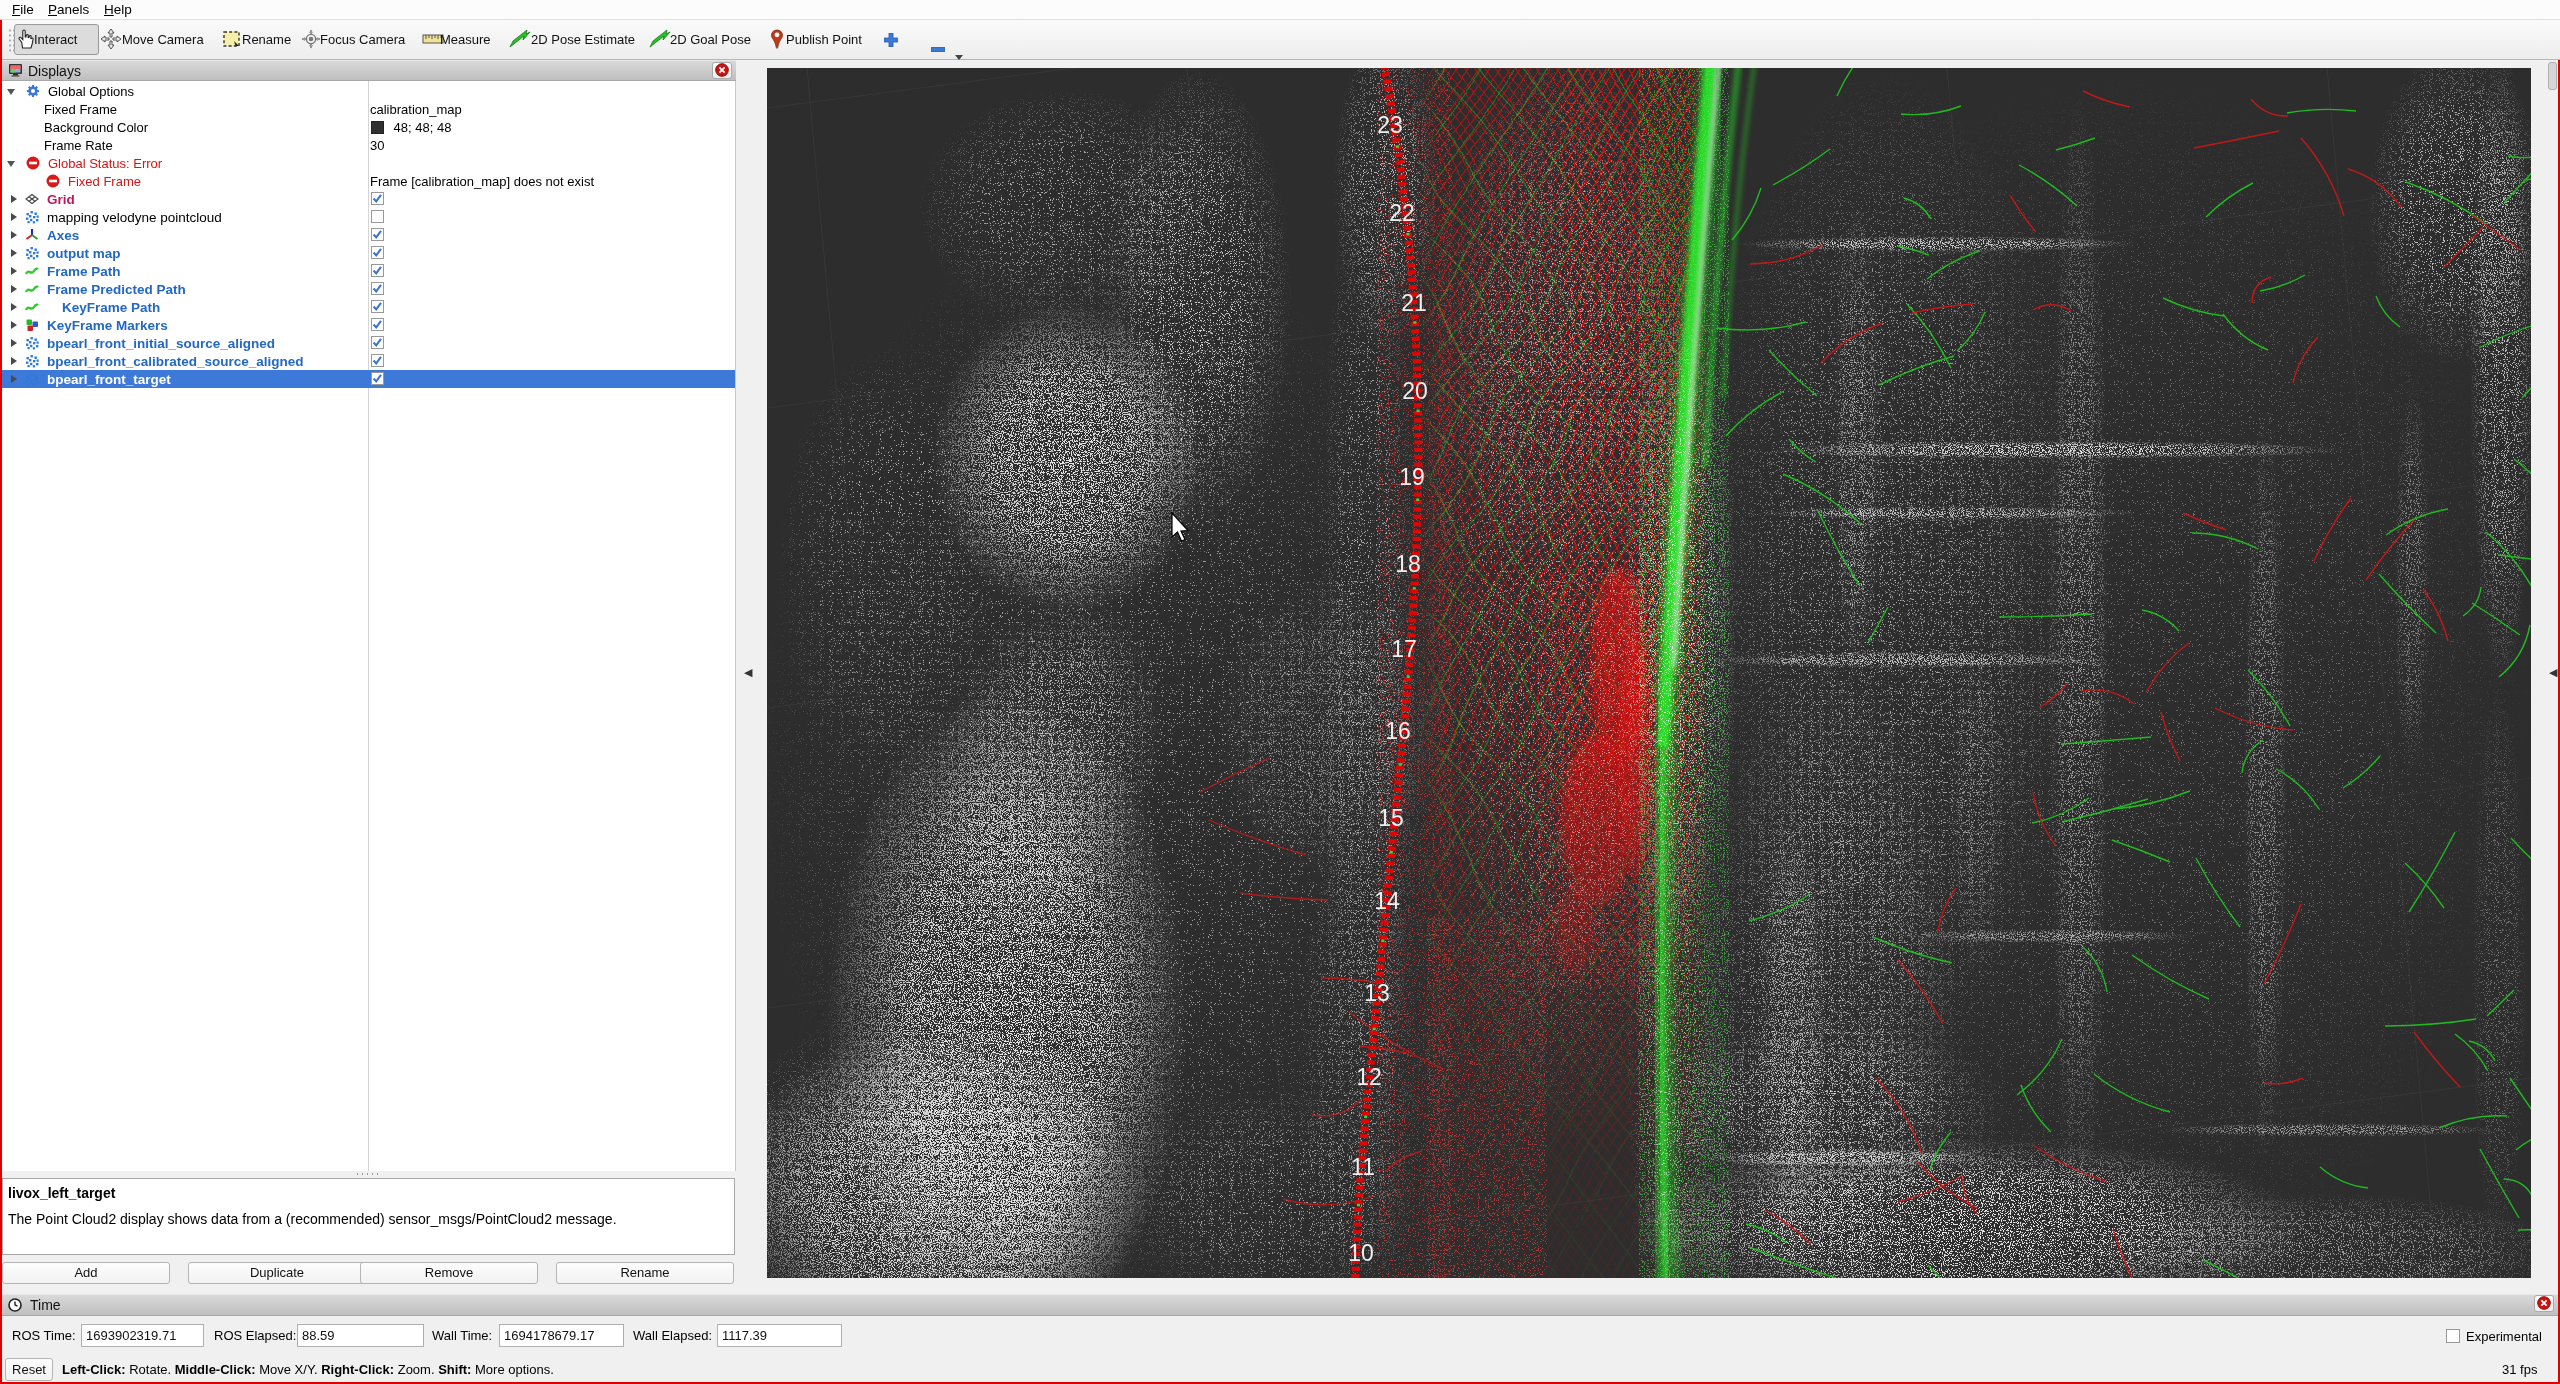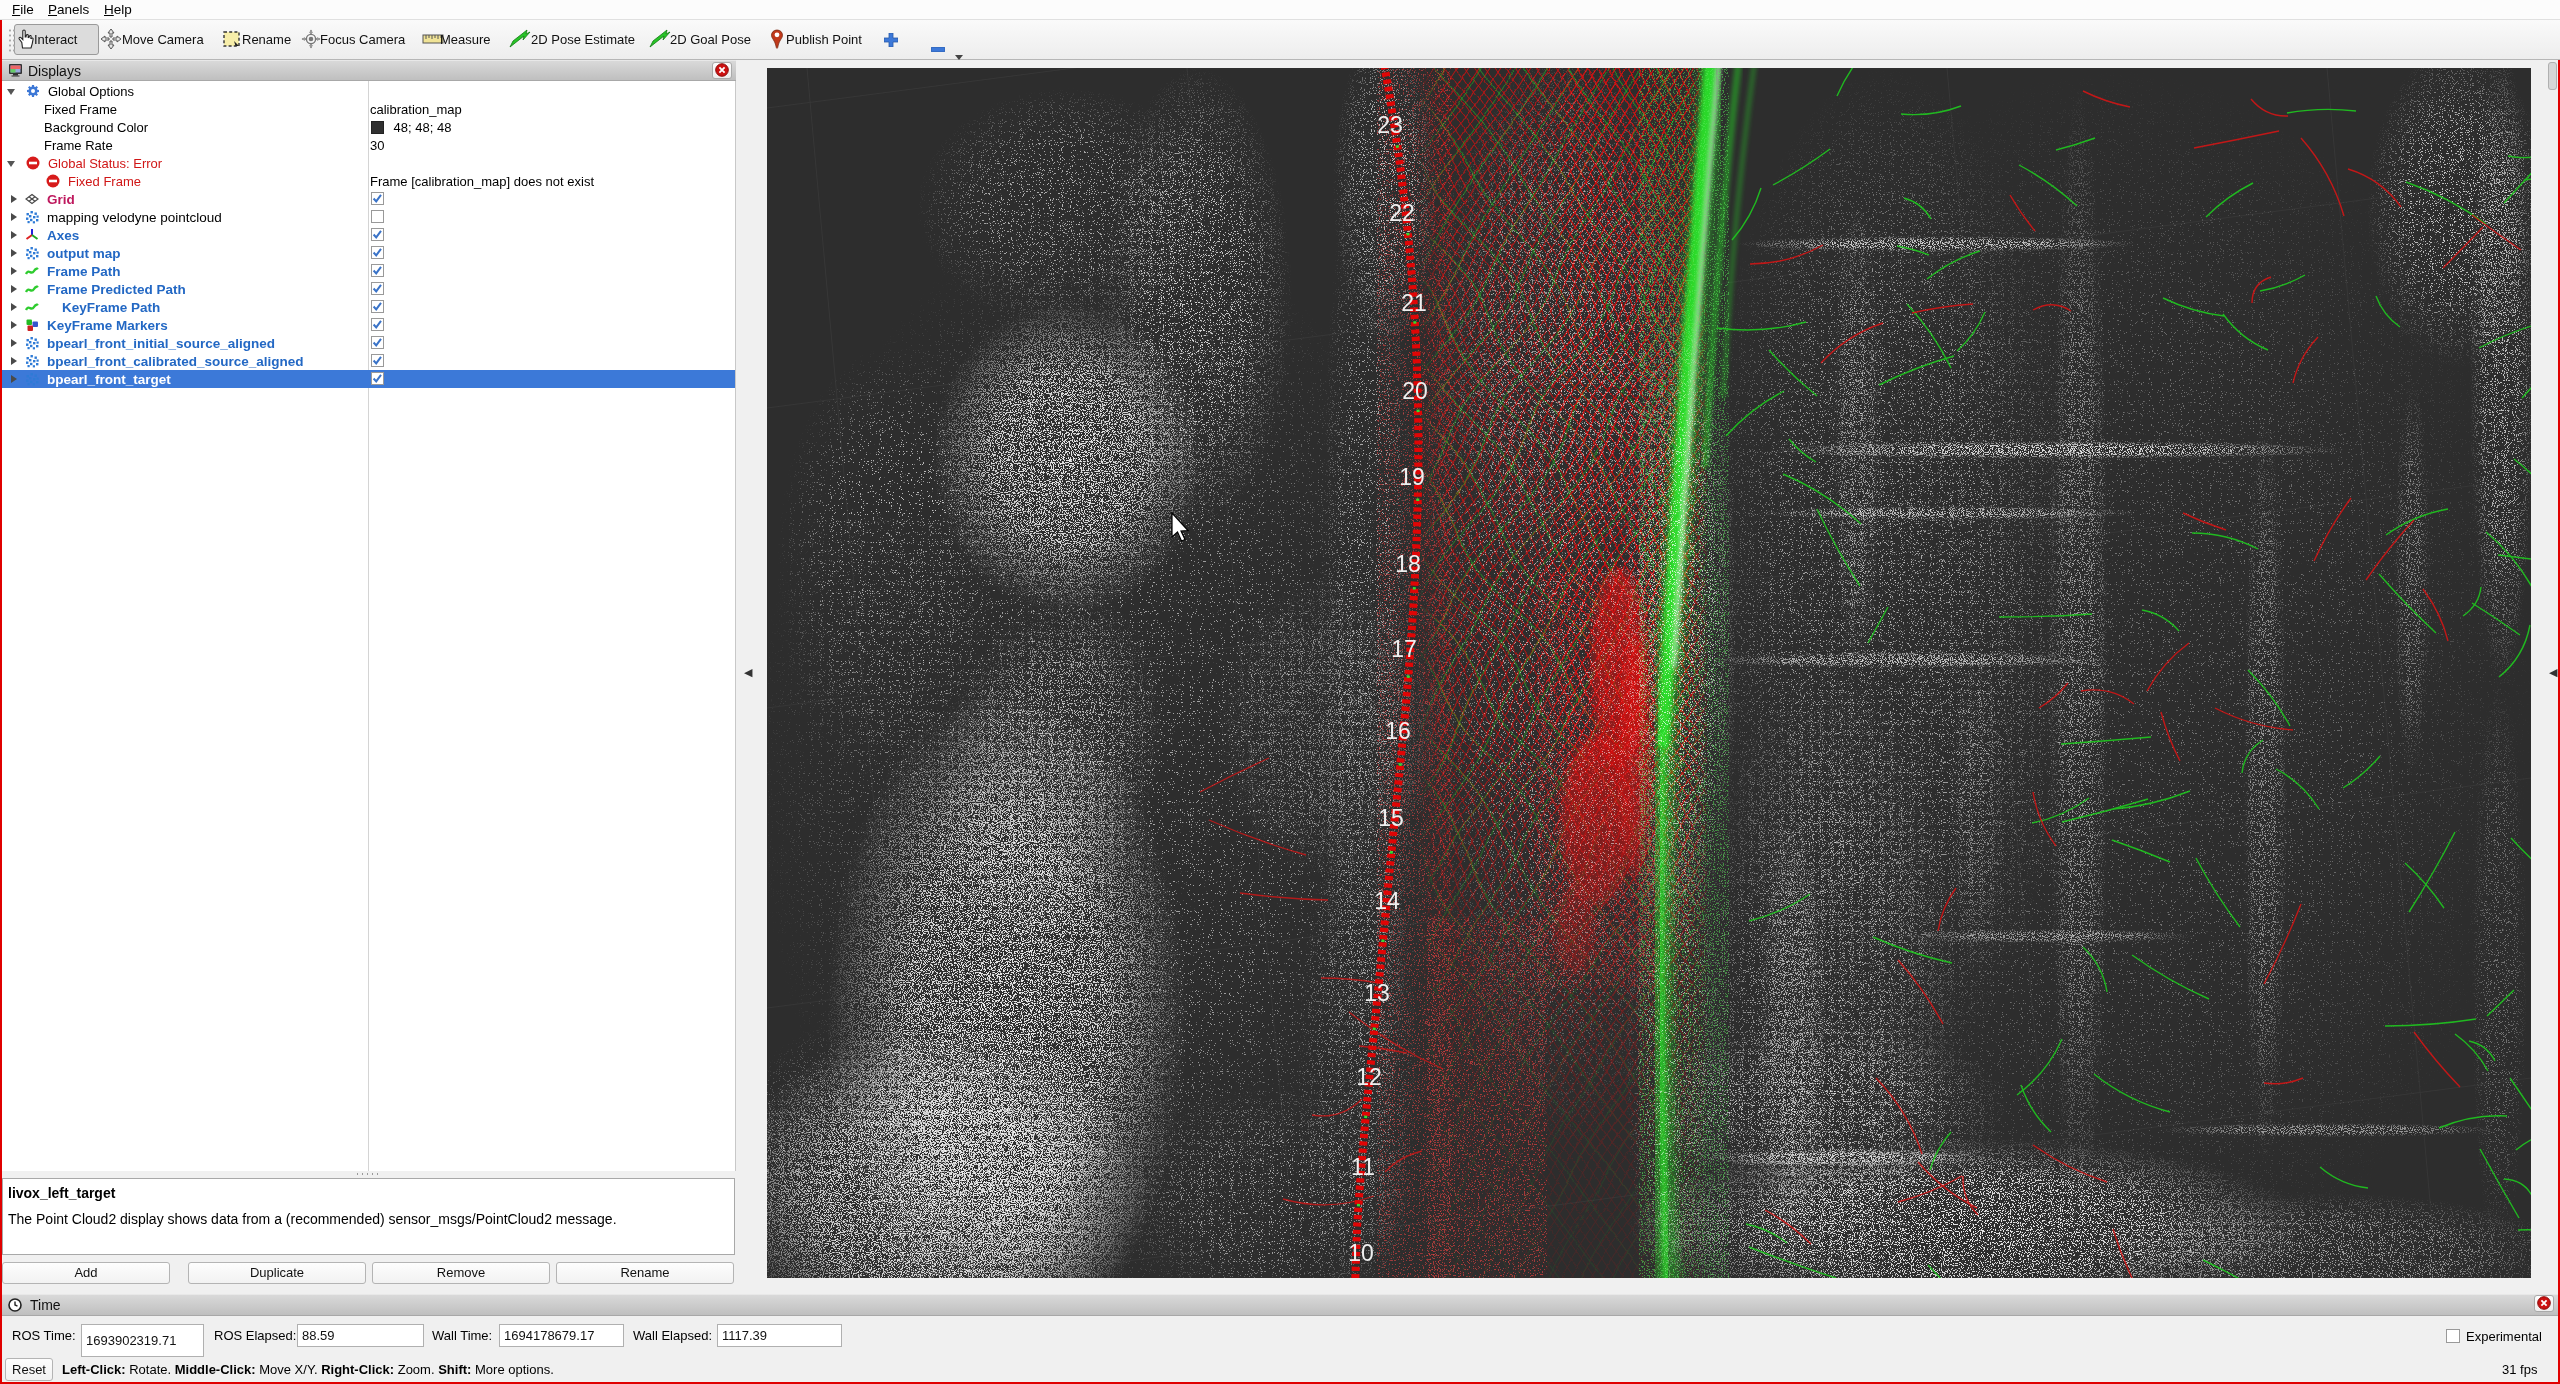--- a/index.html
+++ b/index.html
@@ -335,21 +335,21 @@
   </svg>
 
 <div class="abs" style="left:355px;top:1172px;width:26px;height:4px;background-image:radial-gradient(circle,#999 0.8px,transparent 1px);background-size:5px 4px"></div>
 
 <div class="abs" style="left:2px;top:1178px;width:733px;height:77px;background:#fff;border:1px solid #a8a8a8"></div>
 <div class="abs" style="left:8px;top:1185px;font-size:14px;font-weight:bold">livox_left_target</div>
 <div class="abs" style="left:8px;top:1211px;font-size:14px">The Point Cloud2 display shows data from a (recommended) sensor_msgs/PointCloud2 message.</div>
 
 <div class="btn" style="left:2px;top:1262px;width:168px;height:22px;line-height:20px">Add</div>
 <div class="btn" style="left:188px;top:1262px;width:178px;height:22px;line-height:20px">Duplicate</div>
-<div class="btn" style="left:372px;top:1262px;width:178px;height:22px;line-height:20px">Remove</div>
+<div class="btn" style="left:360px;top:1262px;width:178px;height:22px;line-height:20px">Remove</div>
 <div class="btn" style="left:556px;top:1262px;width:178px;height:22px;line-height:20px">Rename</div>
 
 <div class="abs" style="left:767px;top:68px;width:1764px;height:1210px;background:#2d2d2d;overflow:hidden">
     <svg width="1764" height="1210" viewBox="0 0 1764 1210" xmlns="http://www.w3.org/2000/svg" style="position:absolute;left:0;top:0">
       <defs>
         <filter id="f1" x="0" y="0" width="100%" height="100%">
           <feTurbulence type="fractalNoise" baseFrequency="0.9" numOctaves="2" seed="7" stitchTiles="stitch"></feTurbulence>
           <feColorMatrix type="matrix" values="0 0 0 0 1 0 0 0 0 1 0 0 0 0 1 0 0 0 28 -19.2"></feColorMatrix>
         </filter>
         <filter id="f2" x="0" y="0" width="100%" height="100%">
@@ -881,21 +881,21 @@
       <path d="M7,3.5 L7,7 L9.5,8.2" stroke="#222" stroke-width="1.4" fill="none"></path>
     </svg></div>
 <div class="abs" style="left:30px;top:1297px;font-size:14px;color:#111">Time</div>
 <div class="abs" style="left:2534px;top:1295px;width:20px;height:17px;background:linear-gradient(#fdfdfd,#eee);border:1px solid #aaa;border-radius:3px"></div>
 <div class="abs" style="left:2537px;top:1296px"><svg width="14" height="14">
       <circle cx="7" cy="7" r="6.3" fill="#cc1111" stroke="#8a0d0d"></circle>
       <path d="M4.4,4.4 L9.6,9.6 M9.6,4.4 L4.4,9.6" stroke="#fff" stroke-width="1.8"></path>
     </svg></div>
 <div class="abs" style="left:0;top:1316px;width:2560px;height:37px;background:#f0f0f0"></div>
 <div class="abs" style="left:12px;top:1328px;font-size:13px">ROS Time:</div>
-<div class="inp" style="left:81px;top:1324px;width:123px;height:33px">1693902319.71</div>
+<div class="inp" style="left:81px;top:1324px;width:123px;height:23px">1693902319.71</div>
 <div class="abs" style="left:214px;top:1328px;font-size:13px">ROS Elapsed:</div>
 <div class="inp" style="left:297px;top:1324px;width:127px;height:23px">88.59</div>
 <div class="abs" style="left:432px;top:1328px;font-size:13px">Wall Time:</div>
 <div class="inp" style="left:499px;top:1324px;width:125px;height:23px">1694178679.17</div>
 <div class="abs" style="left:633px;top:1328px;font-size:13px">Wall Elapsed:</div>
 <div class="inp" style="left:717px;top:1324px;width:125px;height:23px">1117.39</div>
 <div class="abs" style="left:2446px;top:1329px;width:14px;height:14px;background:#fff;border:1px solid #999"></div>
 <div class="abs" style="left:2466px;top:1329px;font-size:13px">Experimental</div>
 
 <div class="btn" style="left:5px;top:1358px;width:48px;height:23px;line-height:21px;border-radius:3px">Reset</div>

